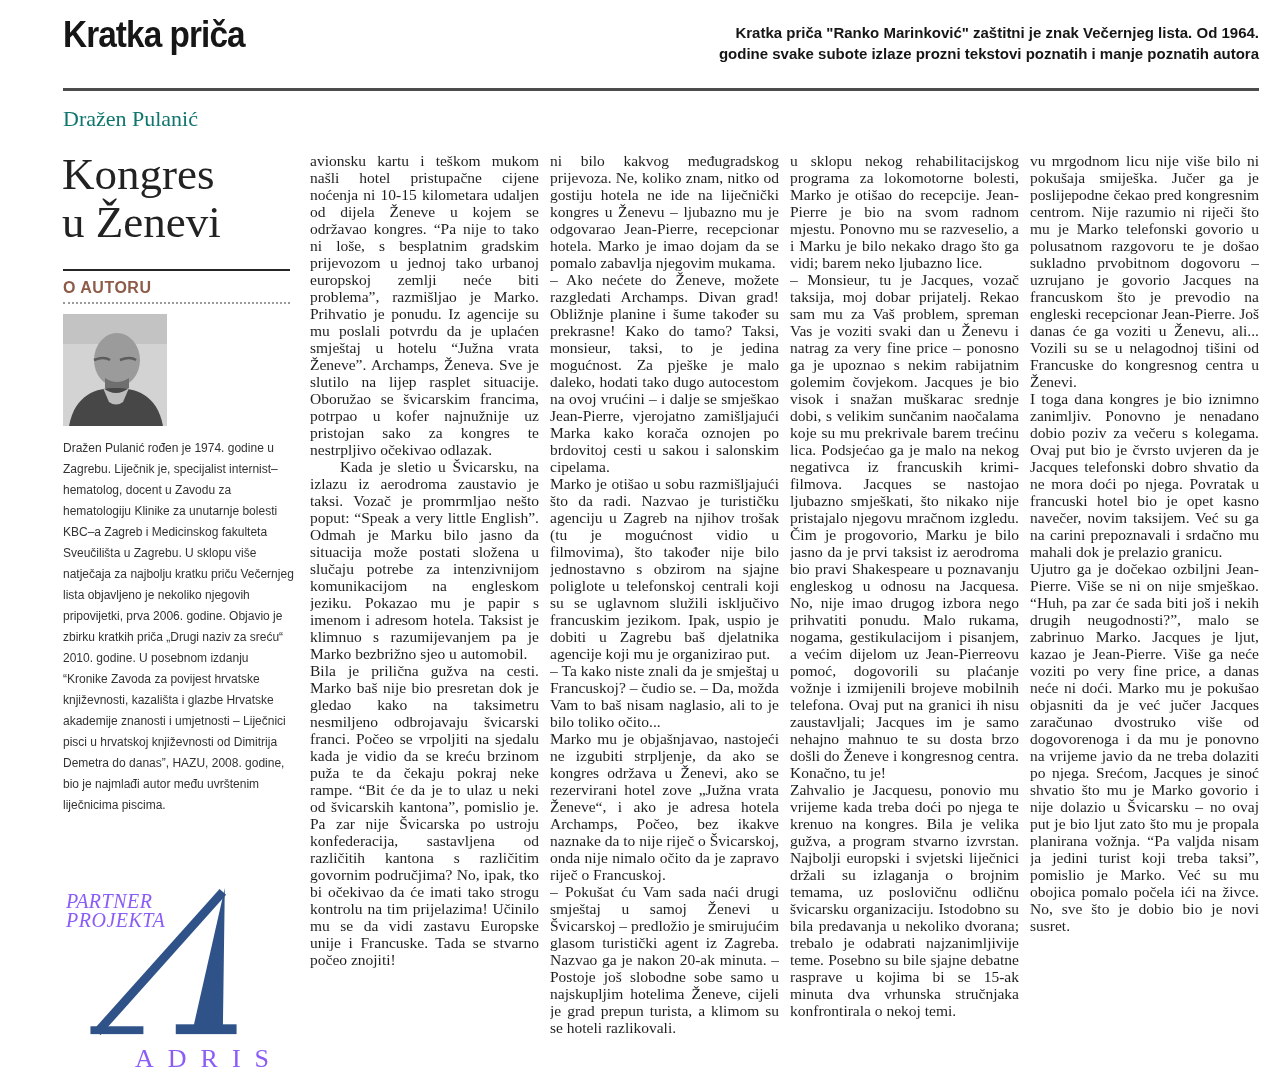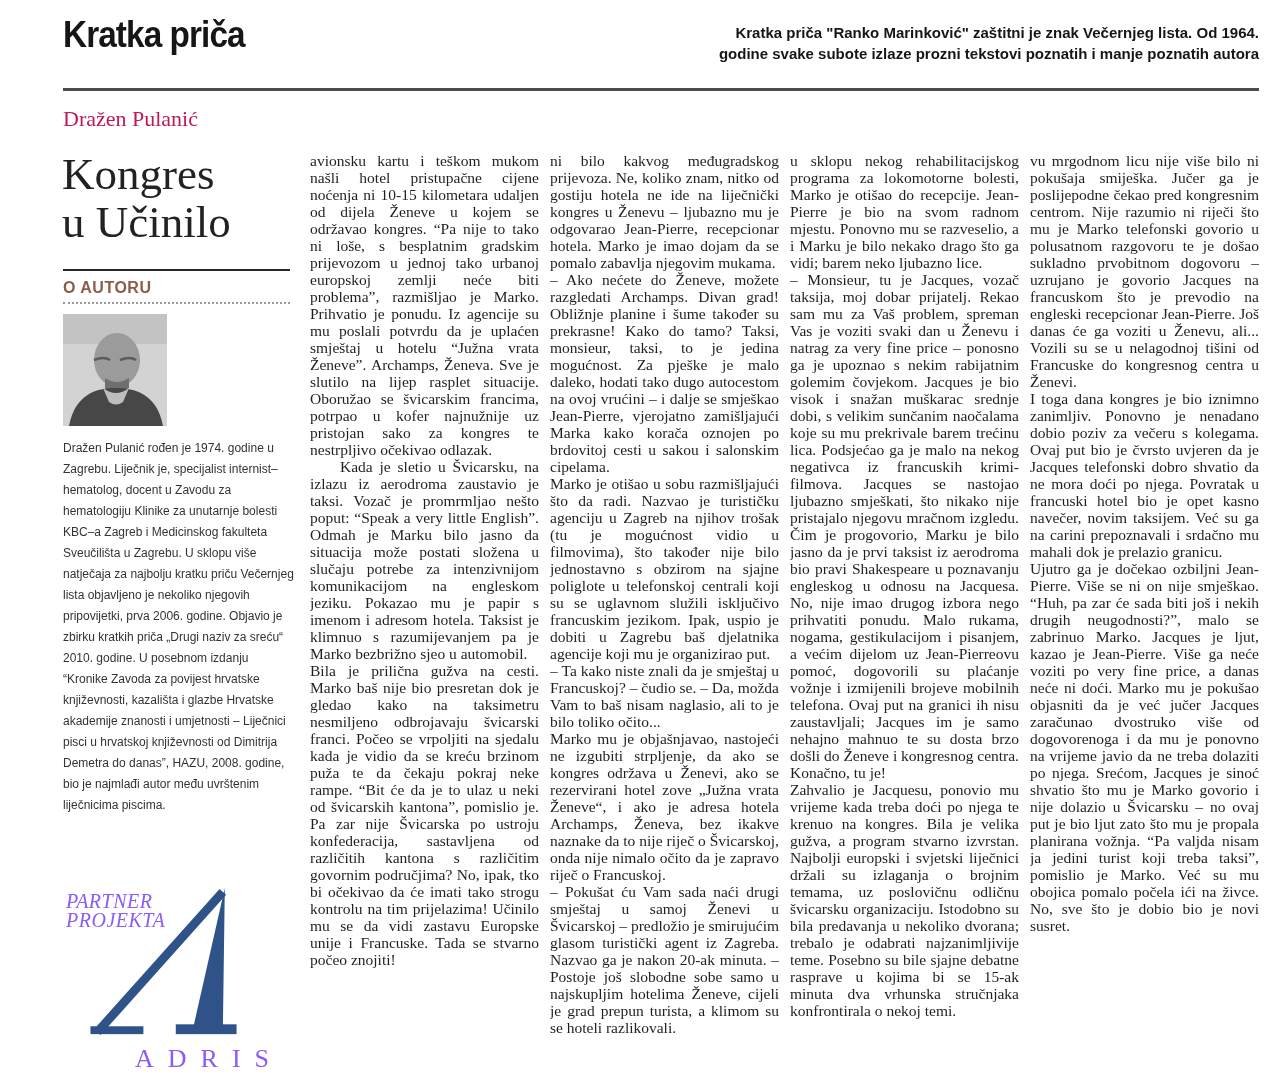--- a/index.html
+++ b/index.html
@@ -16,21 +16,21 @@
   }
   .tagline{
     position:absolute;right:24px;top:22px;text-align:right;
     font-family:"Liberation Sans",sans-serif;font-weight:bold;
     font-size:15px;line-height:21px;color:#161616;
   }
   .rule-top{
     position:absolute;left:63px;right:24px;top:88px;height:3px;background:#4c4c4c;
   }
   .byline{
-    position:absolute;left:63px;top:106px;font-size:22px;color:#be185d;
+    position:absolute;left:63px;top:106px;font-size:22px;color:#0f766e;
   }
   
   .article-title{
     position:absolute;left:62px;top:150px;width:240px;
     font-size:45px;line-height:48px;color:#222;font-weight:400;
   }
   .sidebar-rule{
     position:absolute;left:63px;top:269px;width:227px;height:2px;background:#262626;
   }
   .about-heading{
@@ -82,21 +82,21 @@
   <div>Kratka priča "Ranko Marinković" zaštitni je znak Večernjeg lista. Od 1964.</div>
   <div>godine svake subote izlaze prozni tekstovi poznatih i manje poznatih autora</div>
 </div>
 
 <div class="rule-top"></div>
 
 <div class="byline">Dražen Pulanić</div>
 
 <div class="article-title">
   <div>Kongres</div>
-  <div>u Učinilo</div>
+  <div>u Ženevi</div>
 </div>
 
 <div class="sidebar-rule"></div>
 
 <div class="about-heading">O AUTORU</div>
 
 <div class="dotted-rule"></div>
 
 <svg class="portrait" viewBox="0 0 104 112" xmlns="http://www.w3.org/2000/svg" role="img">
   <rect x="0" y="0" width="104" height="112" fill="#d3d3d3"></rect>
@@ -128,21 +128,21 @@
   <div class="column">
       <p class="para">avionsku kartu i teškom mukom našli hotel pristupačne cijene noćenja ni 10-15 kilometara udaljen od dijela Ženeve u kojem se održavao kongres. “Pa nije to tako ni loše, s besplatnim gradskim prijevozom u jednoj tako urbanoj europskoj zemlji neće biti problema”, razmišljao je Marko. Prihvatio je ponudu. Iz agencije su mu poslali potvrdu da je uplaćen smještaj u hotelu “Južna vrata Ženeve”. Archamps, Ženeva. Sve je slutilo na lijep rasplet situacije. Oboružao se švicarskim francima, potrpao u kofer najnužnije uz pristojan sako za kongres te nestrpljivo očekivao odlazak.</p>
       <p class="para indent">Kada je sletio u Švicarsku, na izlazu iz aerodroma zaustavio je taksi. Vozač je promrmljao nešto poput: “Speak a very little English”. Odmah je Marku bilo jasno da situacija može postati složena u slučaju potrebe za intenzivnijom komunikacijom na engleskom jeziku. Pokazao mu je papir s imenom i adresom hotela. Taksist je klimnuo s razumijevanjem pa je Marko bezbrižno sjeo u automobil.</p>
       <p class="para">Bila je prilična gužva na cesti. Marko baš nije bio presretan dok je gledao kako na taksimetru nesmiljeno odbrojavaju švicarski franci. Počeo se vrpoljiti na sjedalu kada je vidio da se kreću brzinom puža te da čekaju pokraj neke rampe. “Bit će da je to ulaz u neki od švicarskih kantona”, pomislio je. Pa zar nije Švicarska po ustroju konfederacija, sastavljena od različitih kantona s različitim govornim područjima? No, ipak, tko bi očekivao da će imati tako strogu kontrolu na tim prijelazima! Učinilo mu se da vidi zastavu Europske unije i Francuske. Tada se stvarno počeo znojiti!</p>
     </div>
   <div class="column">
       <p class="para">ni bilo kakvog međugradskog prijevoza. Ne, koliko znam, nitko od gostiju hotela ne ide na liječnički kongres u Ženevu – ljubazno mu je odgovarao Jean-Pierre, recepcionar hotela. Marko je imao dojam da se pomalo zabavlja njegovim mukama.</p>
       <p class="para">– Ako nećete do Ženeve, možete razgledati Archamps. Divan grad! Obližnje planine i šume također su prekrasne! Kako do tamo? Taksi, monsieur, taksi, to je jedina mogućnost. Za pješke je malo daleko, hodati tako dugo autocestom na ovoj vrućini – i dalje se smješkao Jean-Pierre, vjerojatno zamišljajući Marka kako korača oznojen po brdovitoj cesti u sakou i salonskim cipelama.</p>
       <p class="para">Marko je otišao u sobu razmišljajući što da radi. Nazvao je turističku agenciju u Zagreb na njihov trošak (tu je mogućnost vidio u filmovima), što također nije bilo jednostavno s obzirom na sjajne poliglote u telefonskoj centrali koji su se uglavnom služili isključivo francuskim jezikom. Ipak, uspio je dobiti u Zagrebu baš djelatnika agencije koji mu je organizirao put.</p>
       <p class="para">– Ta kako niste znali da je smještaj u Francuskoj? – čudio se. – Da, možda Vam to baš nisam naglasio, ali to je bilo toliko očito...</p>
-      <p class="para">Marko mu je objašnjavao, nastojeći ne izgubiti strpljenje, da ako se kongres održava u Ženevi, ako se rezervirani hotel zove „Južna vrata Ženeve“, i ako je adresa hotela Archamps, Ženeva, bez ikakve naznake da to nije riječ o Švicarskoj, onda nije nimalo očito da je zapravo riječ o Francuskoj.</p>
+      <p class="para">Marko mu je objašnjavao, nastojeći ne izgubiti strpljenje, da ako se kongres održava u Ženevi, ako se rezervirani hotel zove „Južna vrata Ženeve“, i ako je adresa hotela Archamps, Počeo, bez ikakve naznake da to nije riječ o Švicarskoj, onda nije nimalo očito da je zapravo riječ o Francuskoj.</p>
       <p class="para">– Pokušat ću Vam sada naći drugi smještaj u samoj Ženevi u Švicarskoj – predložio je smirujućim glasom turistički agent iz Zagreba. Nazvao ga je nakon 20-ak minuta. – Postoje još slobodne sobe samo u najskupljim hotelima Ženeve, cijeli je grad prepun turista, a klimom su se hoteli razlikovali.</p>
     </div>
   <div class="column">
       <p class="para">u sklopu nekog rehabilitacijskog programa za lokomotorne bolesti, Marko je otišao do recepcije. Jean-Pierre je bio na svom radnom mjestu. Ponovno mu se razveselio, a i Marku je bilo nekako drago što ga vidi; barem neko ljubazno lice.</p>
       <p class="para">– Monsieur, tu je Jacques, vozač taksija, moj dobar prijatelj. Rekao sam mu za Vaš problem, spreman Vas je voziti svaki dan u Ženevu i natrag za very fine price – ponosno ga je upoznao s nekim rabijatnim golemim čovjekom. Jacques je bio visok i snažan muškarac srednje dobi, s velikim sunčanim naočalama koje su mu prekrivale barem trećinu lica. Podsjećao ga je malo na nekog negativca iz francuskih krimi-filmova. Jacques se nastojao ljubazno smješkati, što nikako nije pristajalo njegovu mračnom izgledu. Čim je progovorio, Marku je bilo jasno da je prvi taksist iz aerodroma bio pravi Shakespeare u poznavanju engleskog u odnosu na Jacquesa. No, nije imao drugog izbora nego prihvatiti ponudu. Malo rukama, nogama, gestikulacijom i pisanjem, a većim dijelom uz Jean-Pierreovu pomoć, dogovorili su plaćanje vožnje i izmijenili brojeve mobilnih telefona. Ovaj put na granici ih nisu zaustavljali; Jacques im je samo nehajno mahnuo te su dosta brzo došli do Ženeve i kongresnog centra. Konačno, tu je!</p>
       <p class="para">Zahvalio je Jacquesu, ponovio mu vrijeme kada treba doći po njega te krenuo na kongres. Bila je velika gužva, a program stvarno izvrstan. Najbolji europski i svjetski liječnici držali su izlaganja o brojnim temama, uz poslovičnu odličnu švicarsku organizaciju. Istodobno su bila predavanja u nekoliko dvorana; trebalo je odabrati najzanimljivije teme. Posebno su bile sjajne debatne rasprave u kojima bi se 15-ak minuta dva vrhunska stručnjaka konfrontirala o nekoj temi.</p>
     </div>
   <div class="column">
       <p class="para">vu mrgodnom licu nije više bilo ni pokušaja smiješka. Jučer ga je poslijepodne čekao pred kongresnim centrom. Nije razumio ni riječi što mu je Marko telefonski govorio u polusatnom razgovoru te je došao sukladno prvobitnom dogovoru – uzrujano je govorio Jacques na francuskom što je prevodio na engleski recepcionar Jean-Pierre. Još danas će ga voziti u Ženevu, ali... Vozili su se u nelagodnoj tišini od Francuske do kongresnog centra u Ženevi.</p>
       <p class="para">I toga dana kongres je bio iznimno zanimljiv. Ponovno je nenadano dobio poziv za večeru s kolegama. Ovaj put bio je čvrsto uvjeren da je Jacques telefonski dobro shvatio da ne mora doći po njega. Povratak u francuski hotel bio je opet kasno navečer, novim taksijem. Već su ga na carini prepoznavali i srdačno mu mahali dok je prelazio granicu.</p>

